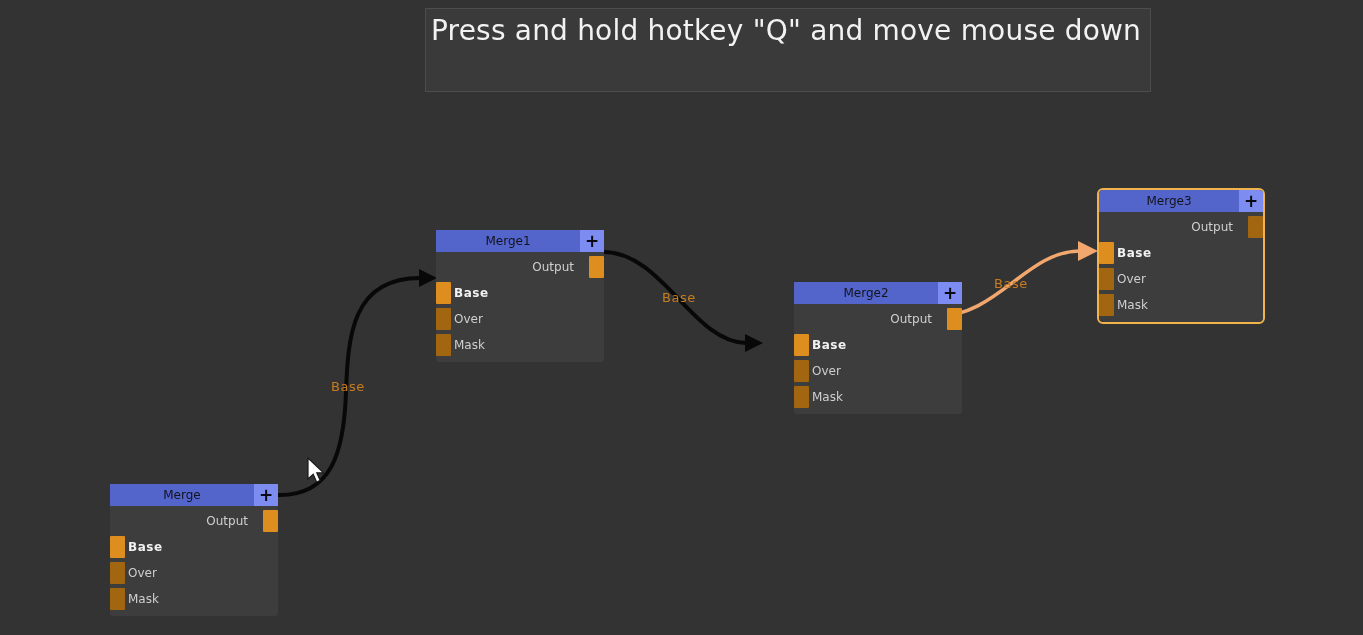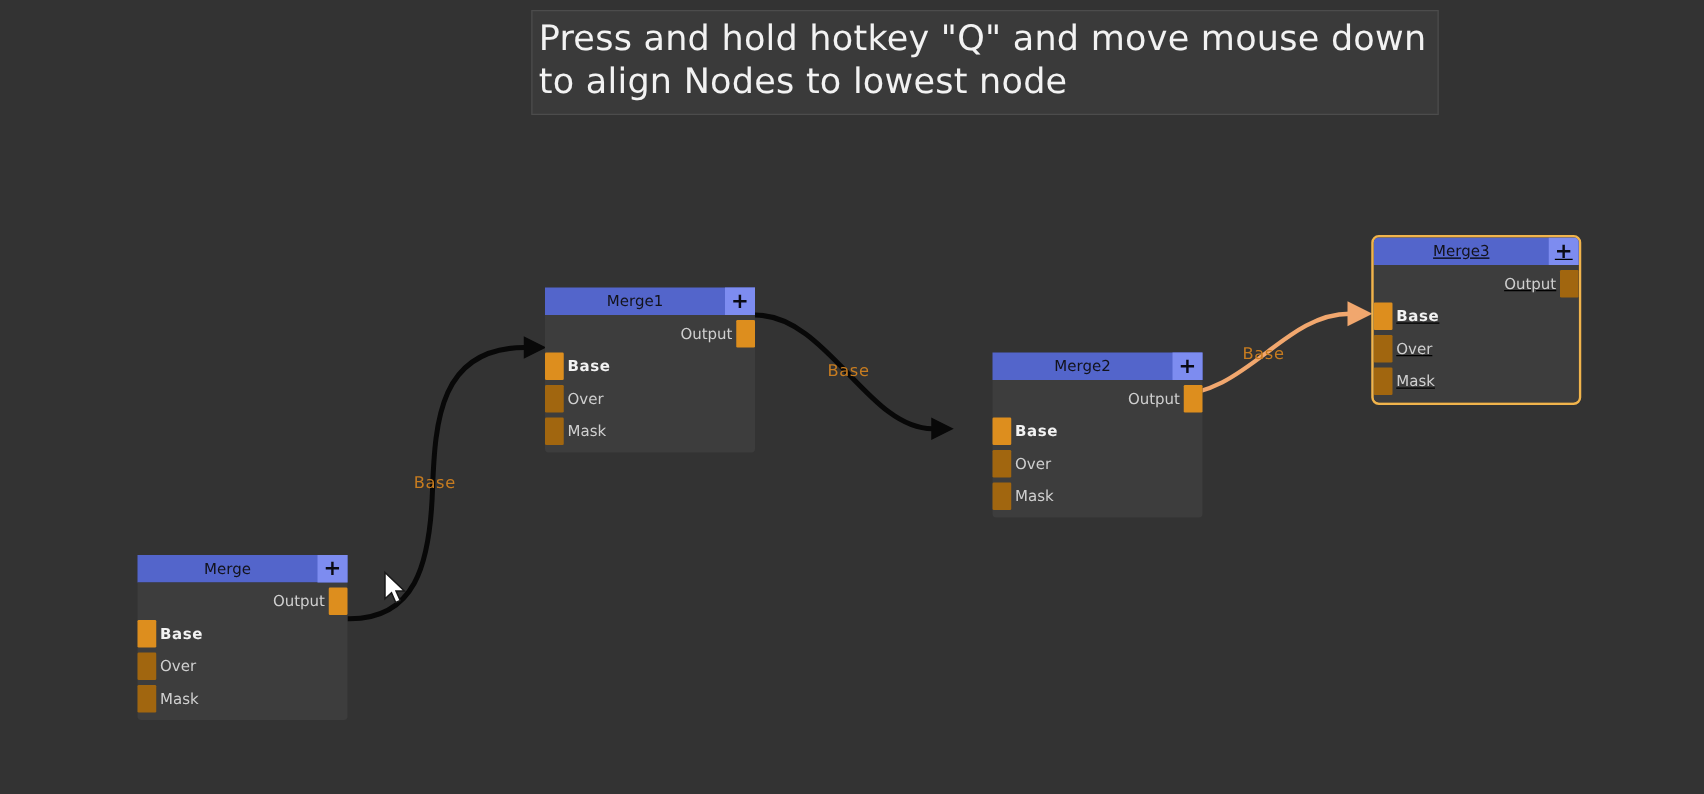--- a/index.html
+++ b/index.html
@@ -49,57 +49,56 @@
   .row {
     height:26px; display:flex; align-items:center; position:relative;
   }
   .row-label { color:#cfcfcf; }
   .row-label.bold { color:#f2f2f2; font-weight:bold; letter-spacing:0.5px; }
   .port {
     width:15px; height:22px; border-radius:1px; flex:0 0 15px;
   }
   .port.bright { background:#dd8e1e; }
   .port.dark   { background:#a1660f; }
-  .output-row { justify-content:flex-end; }
+  .output-row { justify-content:flex-end;gap:12px; }
   .output-row .row-label { margin-right:3px; }
   .input-row .row-label { margin-left:3px; }
 
   
   .node.selected {
-    border:2px solid #f1b44c; border-radius:6px; overflow:hidden;text-decoration:underline;
+    border:2px solid #f1b44c; border-radius:6px; overflow:hidden;
   }
   .node.selected .node-body { border-radius:0 0 5px 5px; }
 
   
   svg.cursor { position:absolute; z-index:10; }
 </style>
 </head>
 <body>
 
 <div class="canvas">
 
   <div class="banner">
     <div>Press and hold hotkey "Q" and move mouse down</div>
-    <div>to align Nodes to lowest node</div>
   </div>
 
   <svg class="wires" width="1363" height="635">
     <path d="M 278 495 C 332 496 344 452 346 392 C 348 336 352 278 420 278" fill="none" stroke-width="4" style="stroke: rgb(8, 8, 8);"></path>
     <polygon points="419,269 419,287 437,278" style="fill: rgb(8, 8, 8);"></polygon>
     <path d="M 604 252 C 662 252 694 343 746 343" fill="none" stroke-width="4" style="stroke: rgb(8, 8, 8);"></path>
     <polygon points="745,334 745,352 763,343" style="fill: rgb(8, 8, 8);"></polygon>
     <path d="M 934 317 C 998 317 1026 251 1080 251" fill="none" stroke-width="3.5" style="stroke: rgb(241, 167, 110);"></path>
     <polygon points="1078,241 1078,261 1098,251" style="fill: rgb(241, 167, 110);"></polygon>
   </svg>
 
   <span class="conn-label" style="left:331px; top:379px">Base</span>
   <span class="conn-label" style="left:662px; top:290px">Base</span>
   <span class="conn-label" style="left:994px; top:276px">Base</span>
 
-  <div class="node" style="left:110px; top:444px">
+  <div class="node" style="left:110px; top:484px">
     <div class="node-header">
       <span class="node-title">Merge</span>
       <span class="node-plus">+</span>
     </div>
     <div class="node-body">
       <div class="row output-row">
         <span class="row-label">Output</span>
         <span class="port bright"></span>
       </div>
       <div class="row input-row">

